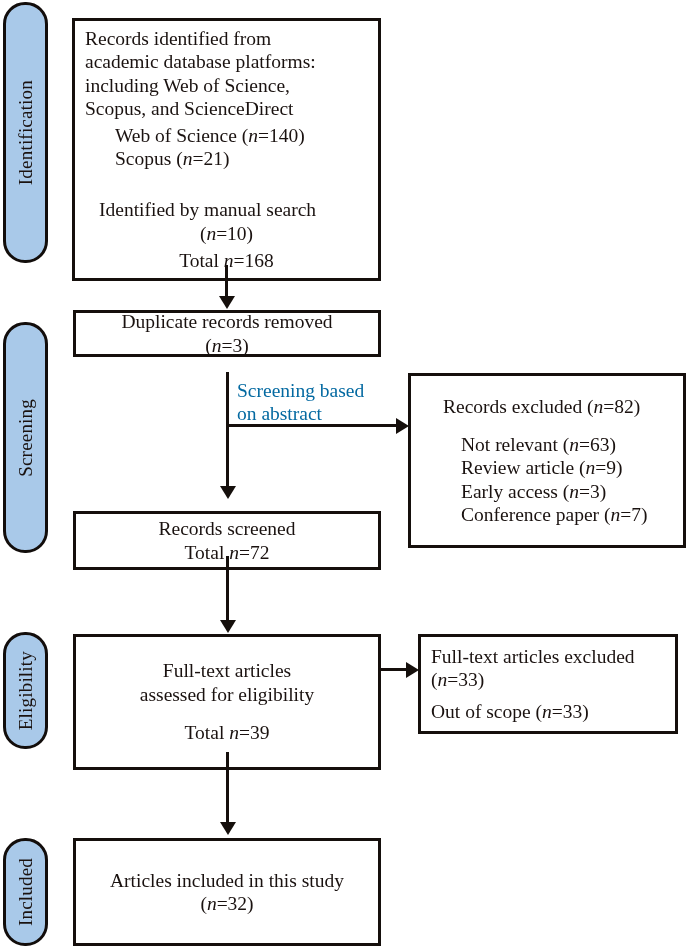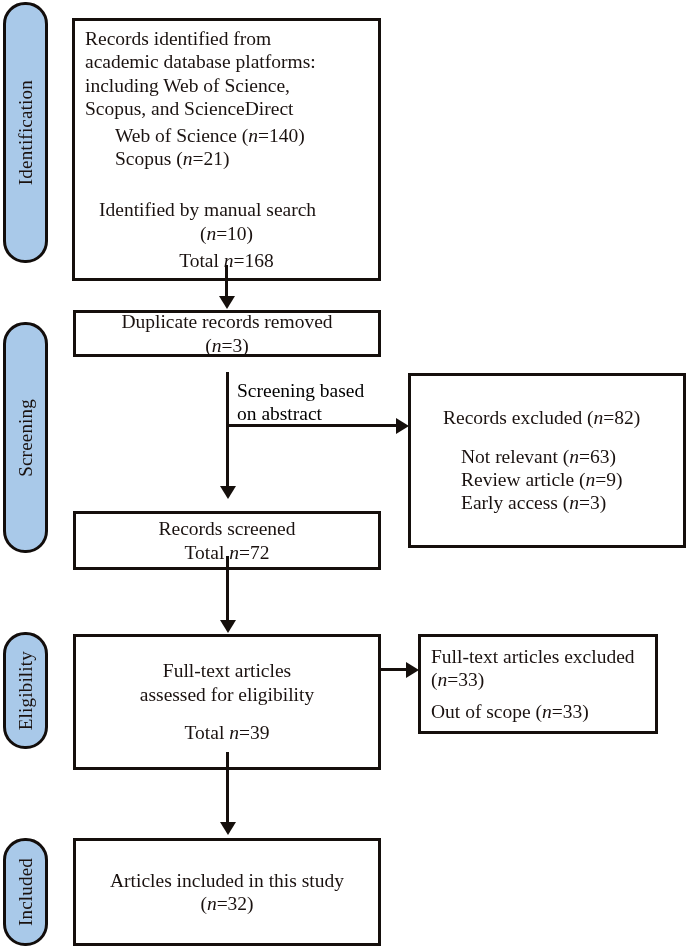--- a/index.html
+++ b/index.html
@@ -86,21 +86,21 @@
     border-top: 8px solid transparent;
     border-bottom: 8px solid transparent;
     border-left: 13px solid #150f0c;
   }
 
   
   .edge-label {
     position: absolute;
     font-size: 19.5px;
     line-height: 1.18;
-    color: #000000;
+    color: #0369a1;
     white-space: nowrap;
   }
 </style>
 </head>
 <body>
 
 <div id="page">
 
   <div class="stage-pill" style="left:3px; top:2px; width:45px; height:261px;">
     <span class="stage-label">Identification</span>
@@ -159,41 +159,42 @@
   </div>
 
   <div class="flow-box left-text" style="left:408px; top:373px; width:278px; height:175px; padding:8px 16px;justify-content:center;">
     <div class="line pad-l"><span>Records excluded (</span><em class="n">n</em><span>=82)</span></div>
 
     <div class="gap-md"></div>
 
     <div class="line pad-l-sub"><span>Not relevant (</span><em class="n">n</em><span>=63)</span></div>
     <div class="line pad-l-sub"><span>Review article (</span><em class="n">n</em><span>=9)</span></div>
     <div class="line pad-l-sub"><span>Early access (</span><em class="n">n</em><span>=3)</span></div>
+    <div class="line pad-l-sub"><span>Conference paper (</span><em class="n">n</em><span>=7)</span></div>
   </div>
 
   <div class="flow-box center-text" style="left:73px; top:471px; width:308px; height:59px;margin-top:40px;">
     <div class="line">Records screened</div>
     <div class="line"><span>Total </span><em class="n">n</em><span>=72</span></div>
   </div>
 
   <div class="v-line" style="left:226px; top:556px; height:66px;"></div>
   <div class="arrow-down" style="left:219.5px; top:620px;"></div>
 
   <div class="flow-box center-text" style="left:73px; top:634px; width:308px; height:136px;">
     <div class="line">Full-text articles</div>
     <div class="line">assessed for eligibility</div>
     <div class="gap-md"></div>
     <div class="line"><span>Total </span><em class="n">n</em><span>=39</span></div>
   </div>
 
   <div class="h-line" style="left:381px; top:668px; width:32px;"></div>
   <div class="arrow-right" style="left:406px; top:662px;"></div>
 
-  <div class="flow-box left-text" style="left:418px; top:634px; width:240px; height:100px; padding:8px 10px;">
+  <div class="flow-box left-text" style="left:418px; top:634px; width:260px; height:100px; padding:8px 10px;">
     <div class="line">Full-text articles excluded</div>
     <div class="line"><span>(</span><em class="n">n</em><span>=33)</span></div>
     <div class="gap-md"></div>
     <div class="line"><span>Out of scope (</span><em class="n">n</em><span>=33)</span></div>
   </div>
 
   <div class="v-line" style="left:226px; top:752px; height:72px;"></div>
   <div class="arrow-down" style="left:219.5px; top:822px;"></div>
 
   <div class="flow-box center-text" style="left:73px; top:838px; width:308px; height:108px;">

